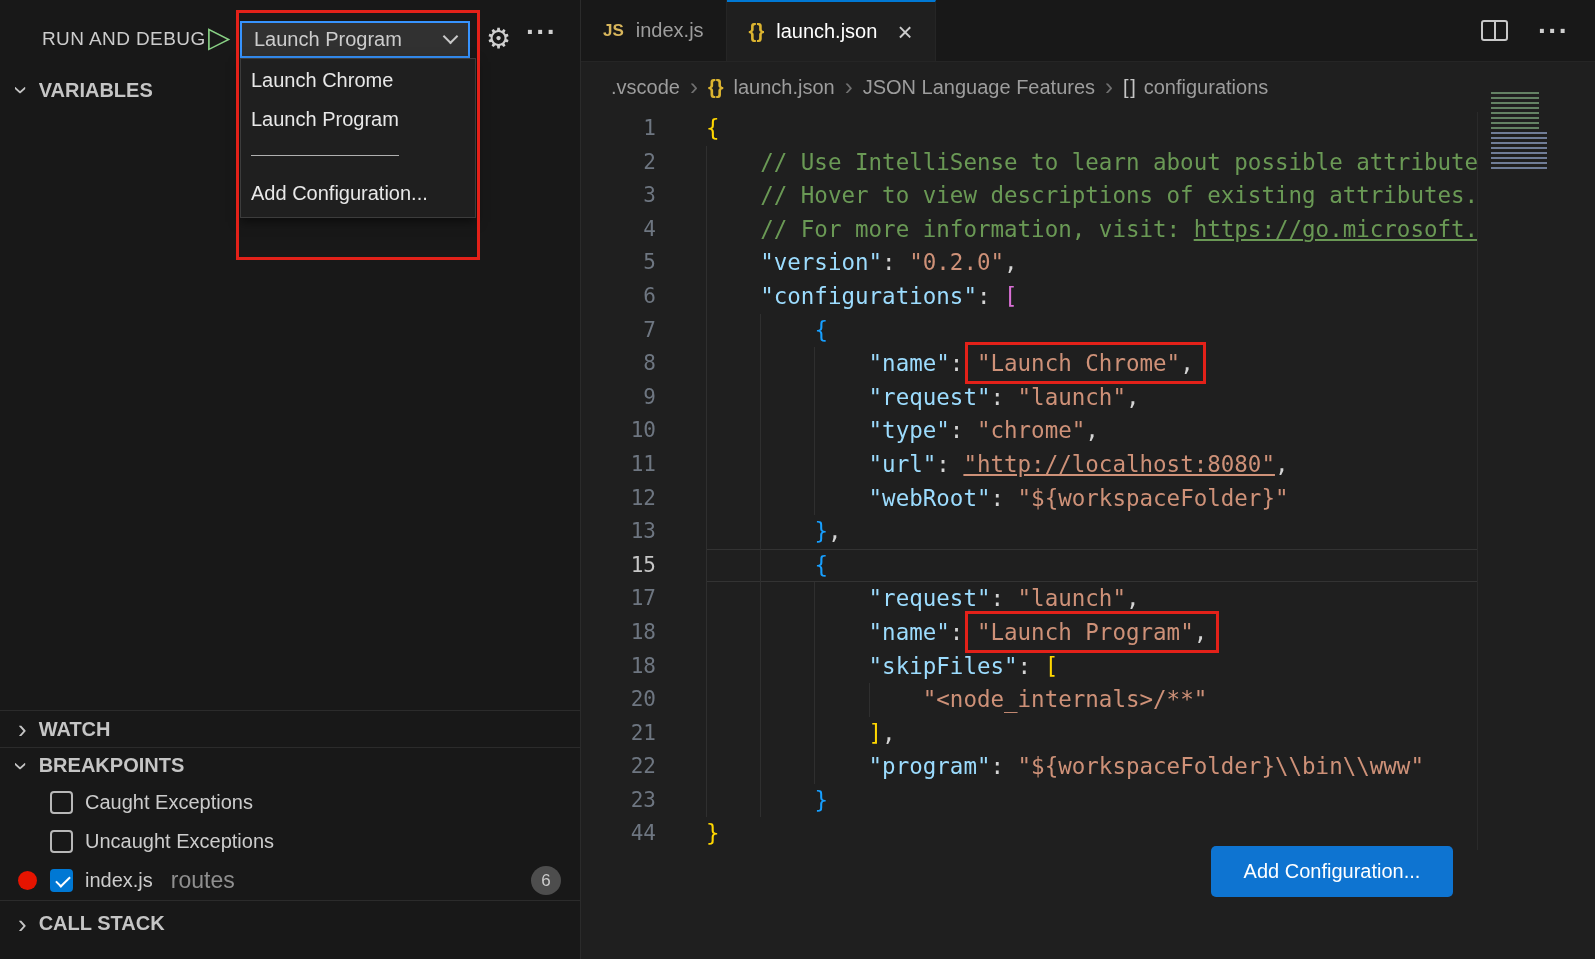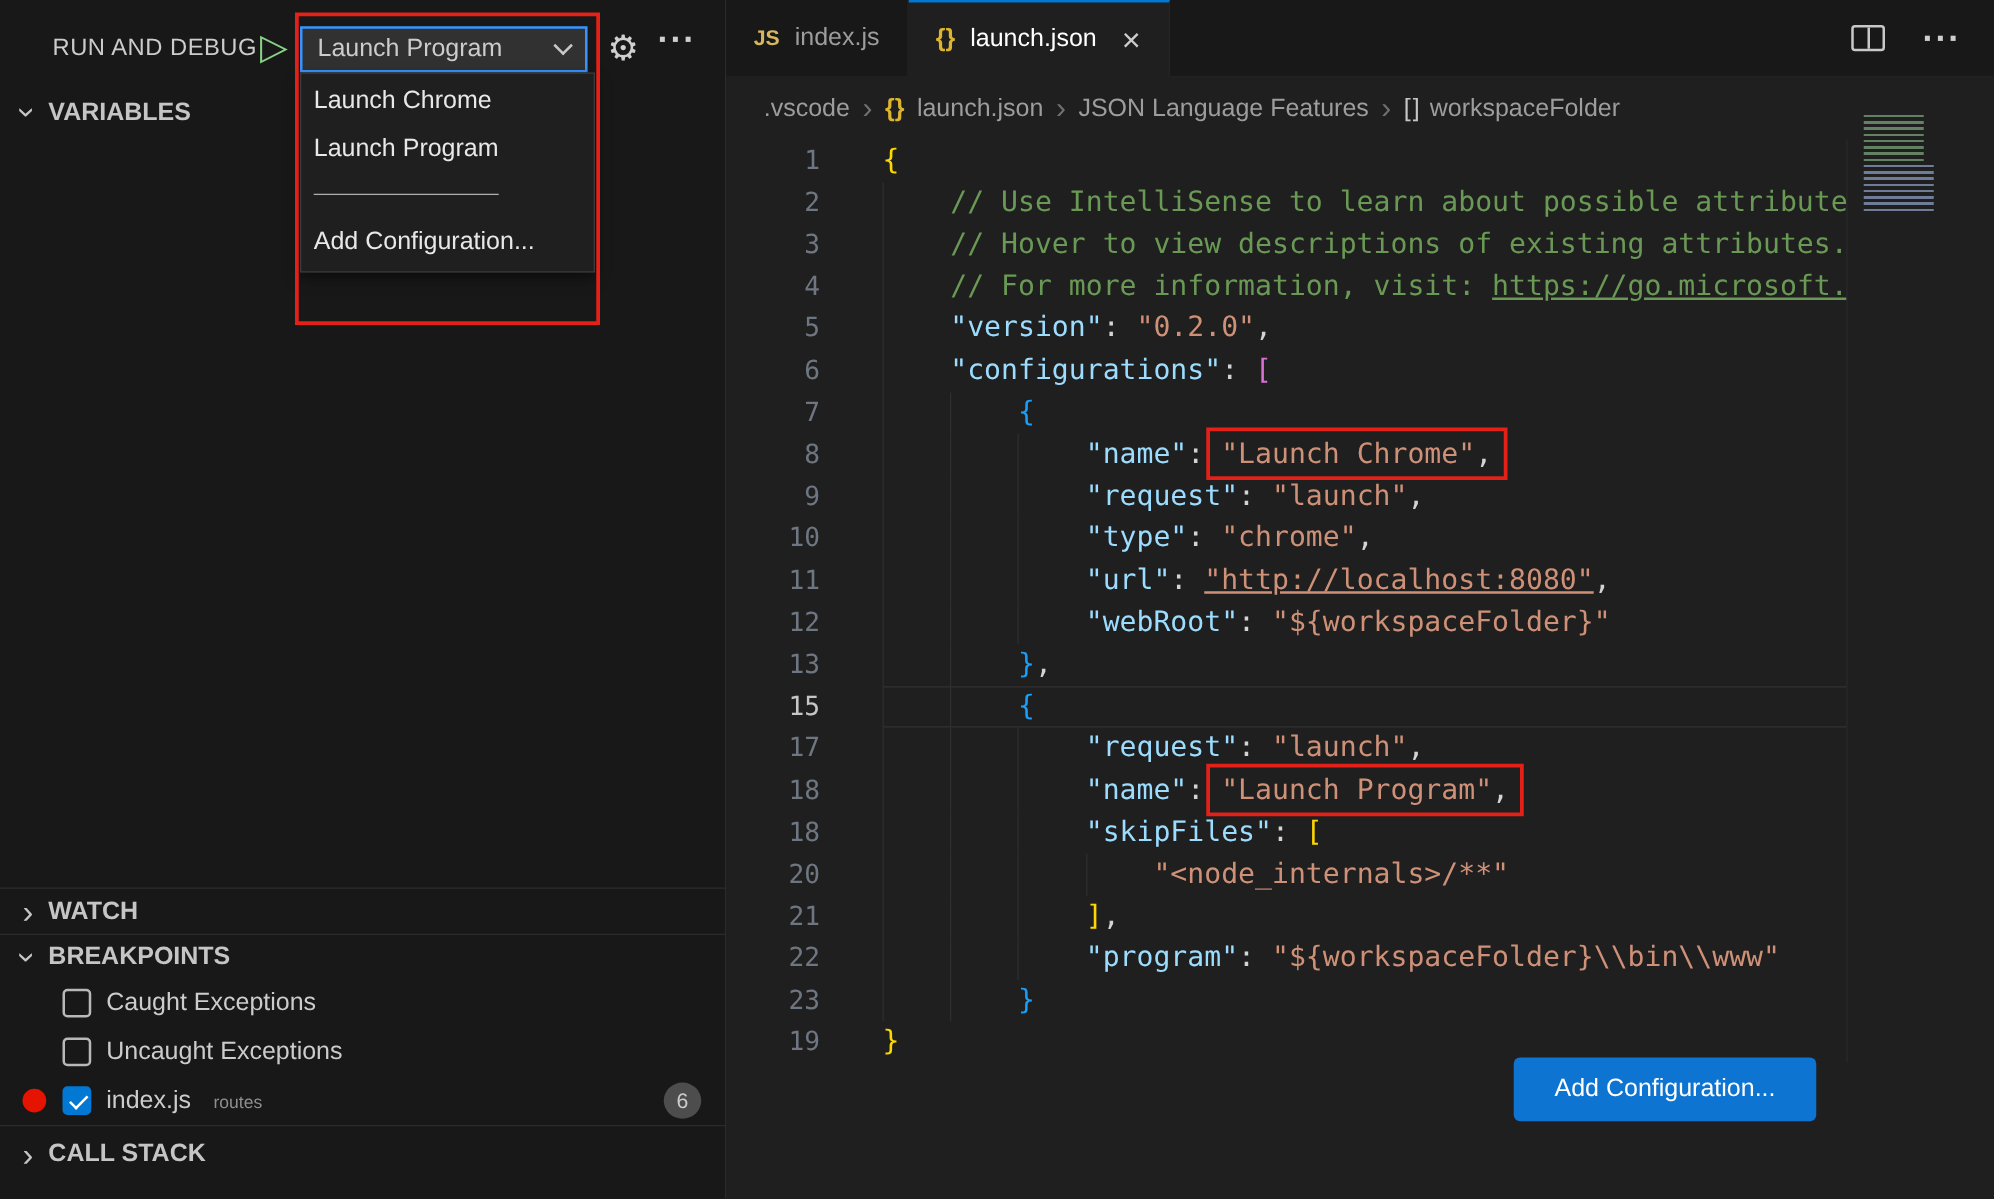--- a/index.html
+++ b/index.html
@@ -29,21 +29,21 @@
   .sect-watch { top:710px; height:37px; border-top:1px solid #2b2b2b; }
   .sect-breakpoints { top:747px; height:36px; border-top:1px solid #2b2b2b; }
   .sect-callstack { top:900px; height:46px; border-top:1px solid #2b2b2b; }
 
   .bprow { position:absolute; left:0; width:581px; height:39px; display:flex; align-items:center; cursor:pointer; }
   .bprow-1 { top:783px; } .bprow-2 { top:822px; } .bprow-3 { top:861px; }
   .cb { width:23px; height:23px; border:2px solid #b8b8b8; border-radius:4px; margin-left:50px; flex:none; position:relative; background:transparent; }
   .cb.checked { background:#0078d4; border-color:#0078d4; }
   .cb.checked::after { content:""; position:absolute; left:7px; top:2px; width:6px; height:12px; border-right:2.5px solid #fff; border-bottom:2.5px solid #fff; transform:rotate(45deg); }
   .bplabel { margin-left:12px; font-size:20px; color:#cccccc; }
-  .bpdetail { margin-left:18px; font-size:14px; color:#8f8f8f; }
+  .bpdetail { margin-left:18px; font-size:23px; color:#8f8f8f; }
   .bpdot { position:absolute; left:18px; width:19px; height:19px; border-radius:50%; background:#e51400; }
   .badge { position:absolute; left:531px; width:30px; height:29px; border-radius:50%; background:#4d4d4d; color:#cccccc; font-size:17px; display:flex; align-items:center; justify-content:center; }
 
   
   .editor { position:absolute; left:581px; top:0; right:0; height:850px; background:#1f1f1f; }
   .tabbar { height:62px; background:#181818; display:flex; align-items:stretch; border-bottom:1px solid #252525; }
   .tab { display:flex; align-items:center; gap:12px; padding:0 22px; font-size:20px; border-right:1px solid #252525; cursor:pointer; white-space:nowrap; }
   .tab.inactive { color:#9d9d9d; background:#181818; }
   .tab.active { color:#ffffff; background:#1f1f1f; border-top:2px solid #0078d4; }
   .js-icon { color:#d8b65c; font-weight:bold; font-size:17px; }
@@ -160,21 +160,21 @@
 
   <div class="breadcrumb">
     <span class="crumb">.vscode</span>
     <span class="bc-sep">›</span>
     <span class="bc-json-icon">{}</span>
     <span class="crumb">launch.json</span>
     <span class="bc-sep">›</span>
     <span class="crumb">JSON Language Features</span>
     <span class="bc-sep">›</span>
     <span class="bc-array-icon">[ ]</span>
-    <span class="crumb">workspaceFolder</span>
+    <span class="crumb">configurations</span>
   </div>
 
   <div class="codewrap" id="code-lines">
       <div class="cline"><span class="ln">1</span><span class="ltxt"><span class="tk-y">{</span></span></div>
       <div class="cline"><span class="ln">2</span><span class="ltxt"><i class="guide" style="left: 0ch;"></i><span class="tk-d">    </span><span class="tk-c">// Use IntelliSense to learn about possible attributes.</span></span></div>
       <div class="cline"><span class="ln">3</span><span class="ltxt"><i class="guide" style="left: 0ch;"></i><span class="tk-d">    </span><span class="tk-c">// Hover to view descriptions of existing attributes.</span></span></div>
       <div class="cline"><span class="ln">4</span><span class="ltxt"><i class="guide" style="left: 0ch;"></i><span class="tk-d">    </span><span class="tk-c">// For more information, visit: </span><span class="tk-cl">https://go.microsoft.com/fwlink/?linkid=830387</span></span></div>
       <div class="cline"><span class="ln">5</span><span class="ltxt"><i class="guide" style="left: 0ch;"></i><span class="tk-d">    </span><span class="tk-k">"version"</span><span class="tk-d">: </span><span class="tk-s">"0.2.0"</span><span class="tk-d">,</span></span></div>
       <div class="cline"><span class="ln">6</span><span class="ltxt"><i class="guide" style="left: 0ch;"></i><span class="tk-d">    </span><span class="tk-k">"configurations"</span><span class="tk-d">: </span><span class="tk-m">[</span></span></div>
       <div class="cline"><span class="ln">7</span><span class="ltxt"><i class="guide" style="left: 0ch;"></i><i class="guide" style="left: 4ch;"></i><span class="tk-d">        </span><span class="tk-b">{</span></span></div>
@@ -185,19 +185,19 @@
       <div class="cline"><span class="ln">12</span><span class="ltxt"><i class="guide" style="left: 0ch;"></i><i class="guide" style="left: 4ch;"></i><i class="guide" style="left: 8ch;"></i><span class="tk-d">            </span><span class="tk-k">"webRoot"</span><span class="tk-d">: </span><span class="tk-s">"${workspaceFolder}"</span></span></div>
       <div class="cline"><span class="ln">13</span><span class="ltxt"><i class="guide" style="left: 0ch;"></i><i class="guide" style="left: 4ch;"></i><span class="tk-d">        </span><span class="tk-b">}</span><span class="tk-d">,</span></span></div>
       <div class="cline cur"><span class="ln">15</span><span class="ltxt"><i class="guide" style="left: 0ch;"></i><i class="guide" style="left: 4ch;"></i><span class="tk-d">        </span><span class="tk-b">{</span></span></div>
       <div class="cline"><span class="ln">17</span><span class="ltxt"><i class="guide" style="left: 0ch;"></i><i class="guide" style="left: 4ch;"></i><i class="guide" style="left: 8ch;"></i><span class="tk-d">            </span><span class="tk-k">"request"</span><span class="tk-d">: </span><span class="tk-s">"launch"</span><span class="tk-d">,</span></span></div>
       <div class="cline"><span class="ln">18</span><span class="ltxt"><i class="guide" style="left: 0ch;"></i><i class="guide" style="left: 4ch;"></i><i class="guide" style="left: 8ch;"></i><span class="tk-d">            </span><span class="tk-k">"name"</span><span class="tk-d">: </span><span class="redbox"><span class="tk-s">"Launch Program"</span><span class="tk-d">,</span></span></span></div>
       <div class="cline"><span class="ln">18</span><span class="ltxt"><i class="guide" style="left: 0ch;"></i><i class="guide" style="left: 4ch;"></i><i class="guide" style="left: 8ch;"></i><span class="tk-d">            </span><span class="tk-k">"skipFiles"</span><span class="tk-d">: </span><span class="tk-y">[</span></span></div>
       <div class="cline"><span class="ln">20</span><span class="ltxt"><i class="guide" style="left: 0ch;"></i><i class="guide" style="left: 4ch;"></i><i class="guide" style="left: 8ch;"></i><i class="guide" style="left: 12ch;"></i><span class="tk-d">                </span><span class="tk-s">"&lt;node_internals&gt;/**"</span></span></div>
       <div class="cline"><span class="ln">21</span><span class="ltxt"><i class="guide" style="left: 0ch;"></i><i class="guide" style="left: 4ch;"></i><i class="guide" style="left: 8ch;"></i><span class="tk-d">            </span><span class="tk-y">]</span><span class="tk-d">,</span></span></div>
       <div class="cline"><span class="ln">22</span><span class="ltxt"><i class="guide" style="left: 0ch;"></i><i class="guide" style="left: 4ch;"></i><i class="guide" style="left: 8ch;"></i><span class="tk-d">            </span><span class="tk-k">"program"</span><span class="tk-d">: </span><span class="tk-s">"${workspaceFolder}\\bin\\www"</span></span></div>
       <div class="cline"><span class="ln">23</span><span class="ltxt"><i class="guide" style="left: 0ch;"></i><i class="guide" style="left: 4ch;"></i><span class="tk-d">        </span><span class="tk-b">}</span></span></div>
-      <div class="cline"><span class="ln">19</span><span class="ltxt"><span class="tk-y">}</span></span></div>
+      <div class="cline"><span class="ln">44</span><span class="ltxt"><span class="tk-y">}</span></span></div>
     </div>
 
   <div class="minimap"></div>
 
   <button class="addcfg">Add Configuration...</button>
 </div>
 
 </body></html>

